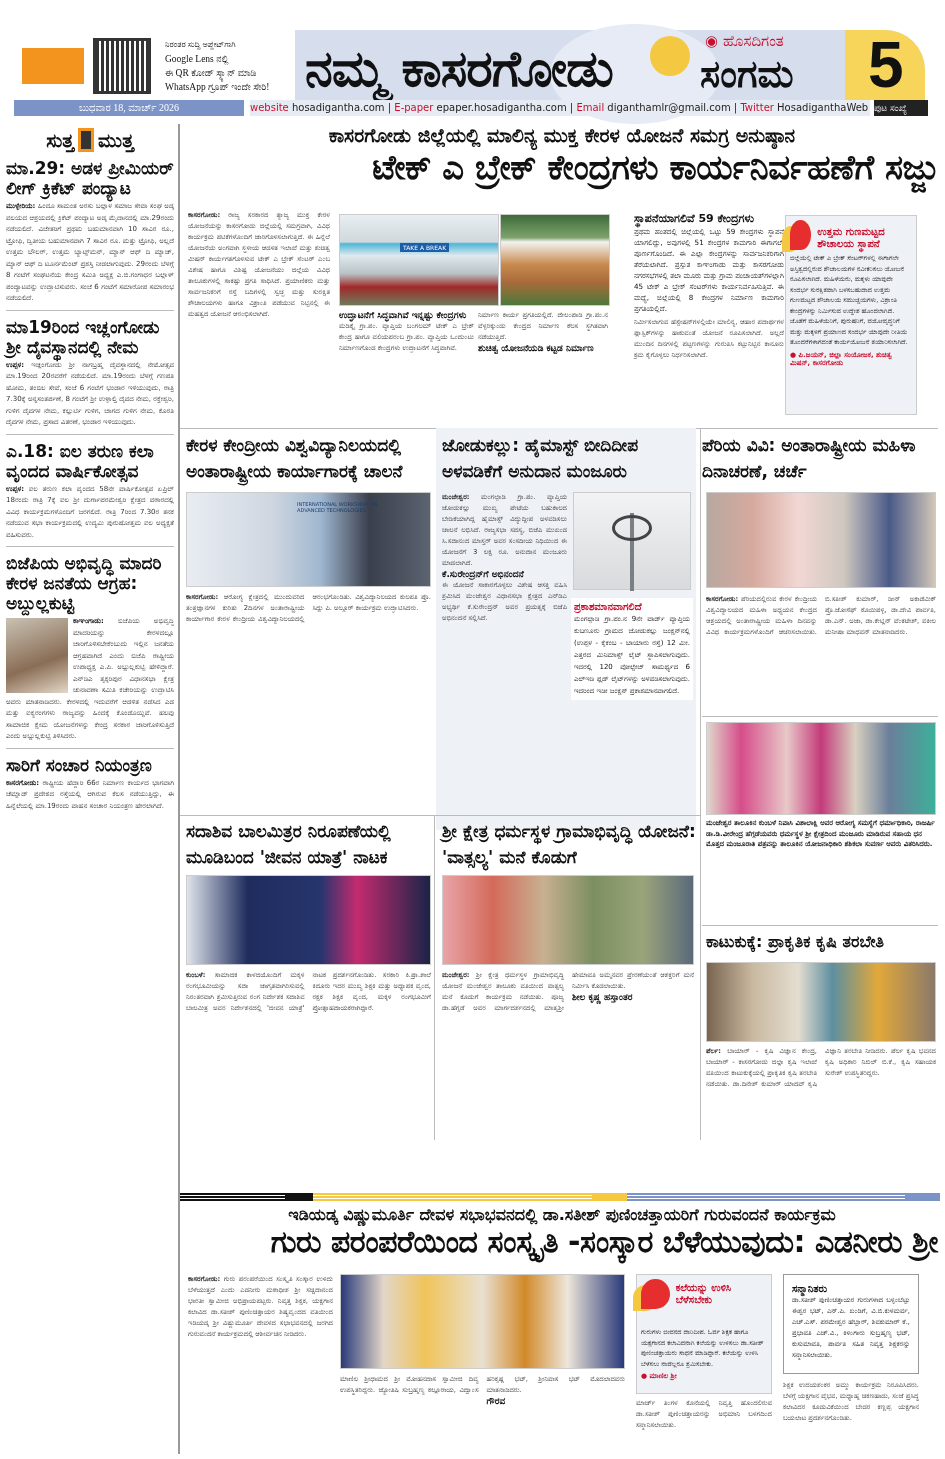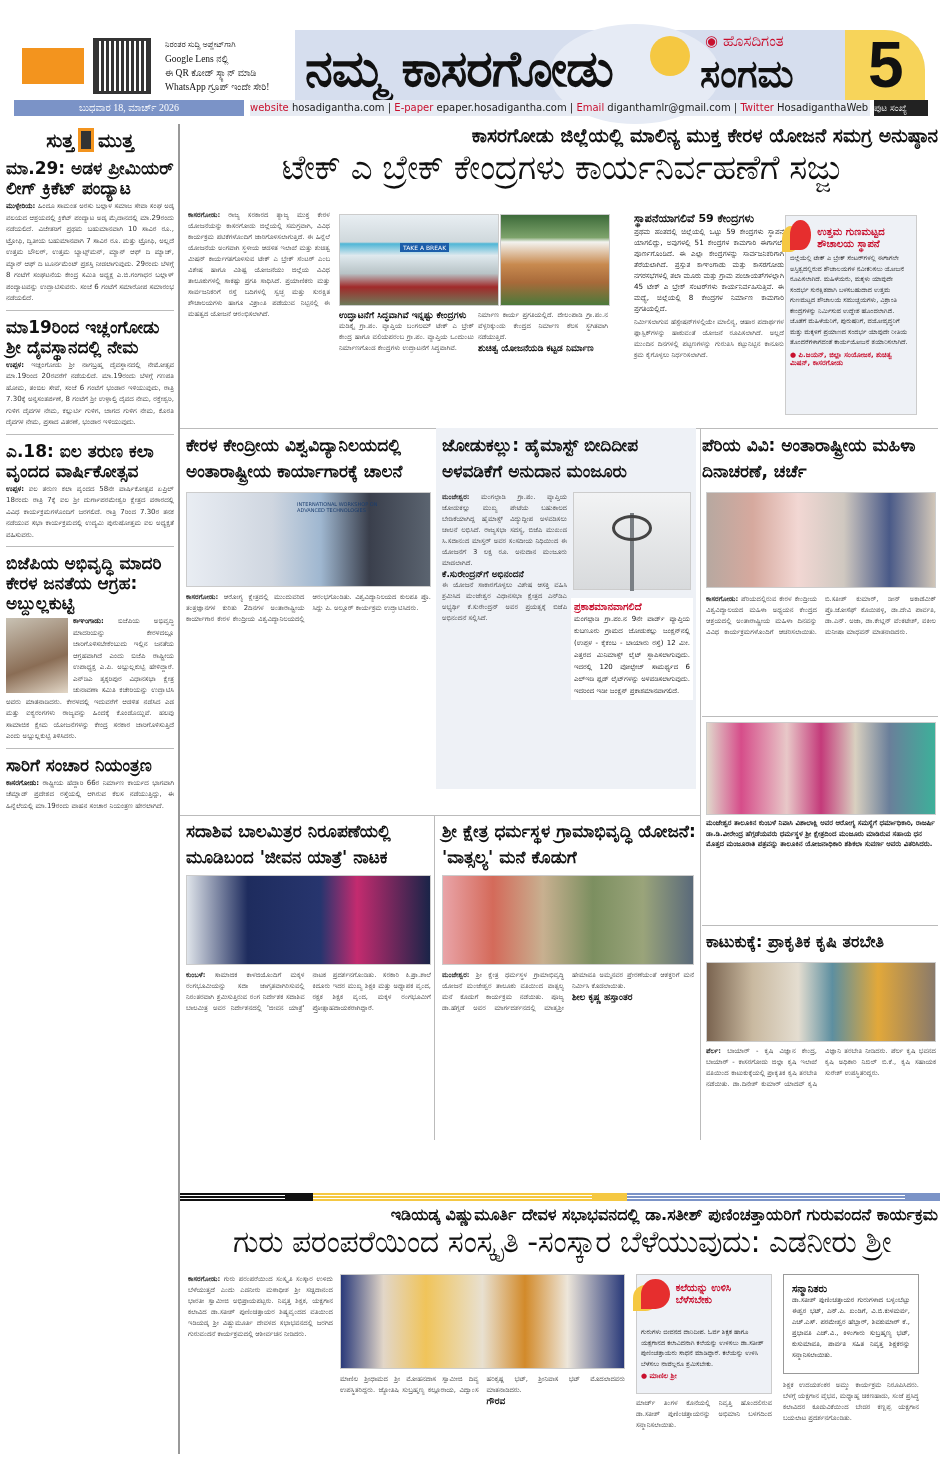--- a/index.html
+++ b/index.html
@@ -26,22 +26,22 @@
 
 #leftcol{left:6px;top:124px;width:168px;height:1330px}
 #leftcol .rule{position:absolute;right:-6px;top:0;width:2px;height:1330px;background:#999}
 .sutta{font-size:19px;font-weight:bold;text-align:center;margin:4px 0 6px;display:flex;justify-content:center;align-items:center;gap:4px}
 .sutta .door{display:inline-block;width:16px;height:24px;border:3px solid #f3941e;background:#333}
 .lhead{font-size:17px;font-weight:bold;line-height:20px;margin:6px 0 3px}
 .lbody{font-size:7px;line-height:11.5px;color:#333;text-align:justify}
 .lbody b{color:#111}
 .photo-lg{width:62px;height:75px;float:left;margin:2px 5px 2px 0;background:linear-gradient(160deg,#c9c2b4,#8a6d55 60%,#e3d8c8)}
 
-.kick{font-size:19px;font-weight:bold;text-align:right}
-.mainhead{font-size:34px;font-weight:normal;text-align:center;letter-spacing:-.5px}
+.kick{font-size:19px;font-weight:bold;text-align:center}
+.mainhead{font-size:34px;font-weight:bold;text-align:right;letter-spacing:-.5px}
 .body7{font-size:6.8px;line-height:11px;color:#333;text-align:justify}
 .subh{font-size:9px;font-weight:bold;color:#111;margin-top:0}
 .ph{position:absolute;border:1px solid #ccc}
 .h2{font-size:20px;font-weight:bold;line-height:30px}
 .box{background:#eef1f6;border:1px solid #ccc}
 .quote{display:inline-block;width:30px;height:30px;border-radius:50% 50% 50% 0;background:#e62e2e;box-shadow:-10px 4px 0 -2px #f5c842;margin-right:6px;vertical-align:middle}
 .qhead{color:#c8102e;font-weight:bold;font-size:13px;line-height:15px}
 .qbody{font-size:7.5px;line-height:12.5px;color:#222}
 .qsign{color:#c8102e;font-size:8px;font-weight:bold;margin-top:3px}
 .vrule{position:absolute;width:1px;background:#bbb}
@@ -144,21 +144,21 @@
 
 <div class="hrule" style="left:180px;top:428px;width:758px"></div>
 <div class="abs" style="left:186px;top:432px;width:245px">
   <div class="h2" style="font-size:17px;line-height:26px">ಕೇರಳ ಕೇಂದ್ರೀಯ ವಿಶ್ವವಿದ್ಯಾನಿಲಯದಲ್ಲಿ ಅಂತಾರಾಷ್ಟ್ರೀಯ ಕಾರ್ಯಾಗಾರಕ್ಕೆ ಚಾಲನೆ</div>
 </div>
 <div class="ph" style="left:186px;top:492px;width:245px;height:95px;background:linear-gradient(90deg,#e9edf3 0,#cfd6e0 35%,#9fb7d0 55%,#3a3f4c 75%,#5b6470 100%)">
   <div style="position:absolute;left:110px;top:8px;font-size:5px;color:#1b3d6e;width:90px">INTERNATIONAL WORKSHOP ON ADVANCED TECHNOLOGIES</div>
 </div>
 <div class="abs body7" style="left:186px;top:592px;width:245px;height:220px;overflow:hidden;column-count:2;column-gap:8px"><b>ಕಾಸರಗೋಡು:</b> <span>ಆರೋಗ್ಯ ಕ್ಷೇತ್ರದಲ್ಲಿ ಮುಂದುವರಿದ ತಂತ್ರಜ್ಞಾನಗಳ ಕುರಿತು 2ದಿನಗಳ ಅಂತಾರಾಷ್ಟ್ರೀಯ ಕಾರ್ಯಾಗಾರ ಕೇರಳ ಕೇಂದ್ರೀಯ ವಿಶ್ವವಿದ್ಯಾನಿಲಯದಲ್ಲಿ ಆರಂಭಗೊಂಡಿತು. ವಿಶ್ವವಿದ್ಯಾನಿಲಯದ ಕುಲಪತಿ ಪ್ರೊ. ಸಿದ್ದು ಪಿ. ಅಲ್ಗೂರ್ ಕಾರ್ಯಕ್ರಮ ಉದ್ಘಾಟಿಸಿದರು.</span></div>
 
-<div class="abs" style="left:436px;top:428px;width:260px;height:361px;background:#eef1f6">
+<div class="abs" style="left:436px;top:428px;width:260px;height:402px;background:#eef1f6">
   <div class="h2" style="font-size:17px;line-height:26px;padding:4px 6px">ಜೋಡುಕಲ್ಲು: ಹೈಮಾಸ್ಟ್ ಬೀದಿದೀಪ ಅಳವಡಿಕೆಗೆ ಅನುದಾನ ಮಂಜೂರು</div>
   <div class="body7" style="position:absolute;left:6px;top:64px;width:125px"><b>ಮಂಜೇಶ್ವರ:</b> <span>ಮಂಗಲ್ಪಾಡಿ ಗ್ರಾ.ಪಂ. ವ್ಯಾಪ್ತಿಯ ಜೋಡುಕಲ್ಲು ಮುಖ್ಯ ಪೇಟೆಯ ಬಹುಕಾಲದ ಬೇಡಿಕೆಯಾಗಿದ್ದ ಹೈಮಾಸ್ಟ್ ವಿದ್ಯುದ್ದೀಪ ಅಳವಡಿಸಲು ಚಾಲನೆ ಲಭಿಸಿದೆ. ರಾಜ್ಯಸಭಾ ಸದಸ್ಯ, ಬಿಜೆಪಿ ಮುಖಂಡ ಸಿ.ಸದಾನಂದ ಮಾಸ್ತರ್ ಅವರ ಸಂಸದೀಯ ನಿಧಿಯಿಂದ ಈ ಯೋಜನೆಗೆ 3 ಲಕ್ಷ ರೂ. ಅನುದಾನ ಮಂಜೂರು ಮಾಡಲಾಗಿದೆ.</span>
     <div class="subh">ಕೆ.ಸುರೇಂದ್ರನ್‌ಗೆ ಅಭಿನಂದನೆ</div>
     <span>ಈ ಯೋಜನೆ ಸಾಕಾರಗೊಳ್ಳಲು ವಿಶೇಷ ಆಸಕ್ತಿ ವಹಿಸಿ ಶ್ರಮಿಸಿದ ಮಂಜೇಶ್ವರ ವಿಧಾನಸಭಾ ಕ್ಷೇತ್ರದ ಎನ್‌ಡಿಎ ಅಭ್ಯರ್ಥಿ ಕೆ.ಸುರೇಂದ್ರನ್ ಅವರ ಪ್ರಯತ್ನಕ್ಕೆ ಬಿಜೆಪಿ ಅಭಿನಂದನೆ ಸಲ್ಲಿಸಿದೆ.</span>
   </div>
   <div class="ph" style="left:137px;top:64px;width:118px;height:98px;background:linear-gradient(180deg,#f2f3f4,#d8dadc)">
     <div style="position:absolute;left:56px;top:20px;width:4px;height:78px;background:#7a7f84"></div>
     <div style="position:absolute;left:38px;top:22px;width:40px;height:26px;border:3px solid #444;border-radius:50%"></div>
   </div>
   <div class="abs" style="left:135px;top:170px;width:122px;background:#fff;padding:3px">

